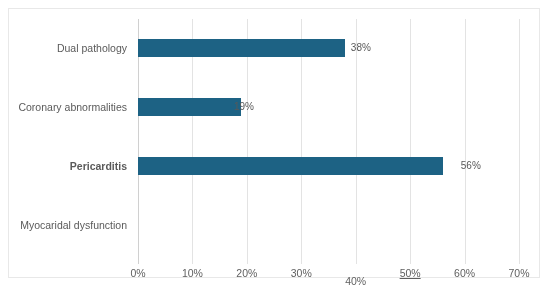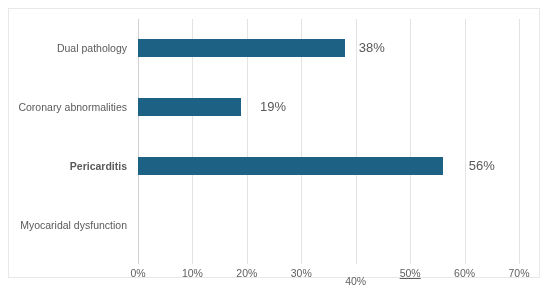--- a/index.html
+++ b/index.html
@@ -75,24 +75,24 @@
     height: 18px;
     background: #1d6284;
     top: 20px;
   }
 
   .bar-value {
     position: absolute;
     top: 20px;
     height: 18px;
     line-height: 18px;
-    font-size: 13px;
+    font-size: 10px;
     color: #585858;
     white-space: nowrap;
-    padding-left: 14px;
+    padding-left: 6px;
   }
 
   
   #cat-labels {
     position: absolute;
     left: 0px;
     top: 10px;
     width: 124px;
     height: 245px;
   }
@@ -144,21 +144,21 @@
         <div class="gridline" style="left: 326.571px;"></div>
         <div class="gridline" style="left: 381px;"></div>
       </div>
     <div id="rows">
         <div class="cat-row">
           <div class="bar" title="Dual pathology: 38%" style="width: 206.829px; background: rgb(29, 98, 132);"></div>
           <div class="bar-value" style="left: 206.829px;">38%</div>
         </div>
         <div class="cat-row">
           <div class="bar" title="Pericarditis: 19%" style="width: 103.414px; background: rgb(29, 98, 132);"></div>
-          <div class="bar-value" style="left: 108px;">19%</div>
+          <div class="bar-value" style="left: 90px;">19%</div>
         </div>
         <div class="cat-row">
           <div class="bar" title="Myocaridal dysfunction: 56%" style="width: 304.8px; background: rgb(29, 98, 132);"></div>
           <div class="bar-value" style="left: 304.8px; margin-left: 12px;">56%</div>
         </div>
       </div>
   </div>
 
   <div id="cat-labels">
       <div class="cat-label" style="color: rgb(90, 90, 90);">Dual pathology</div>

